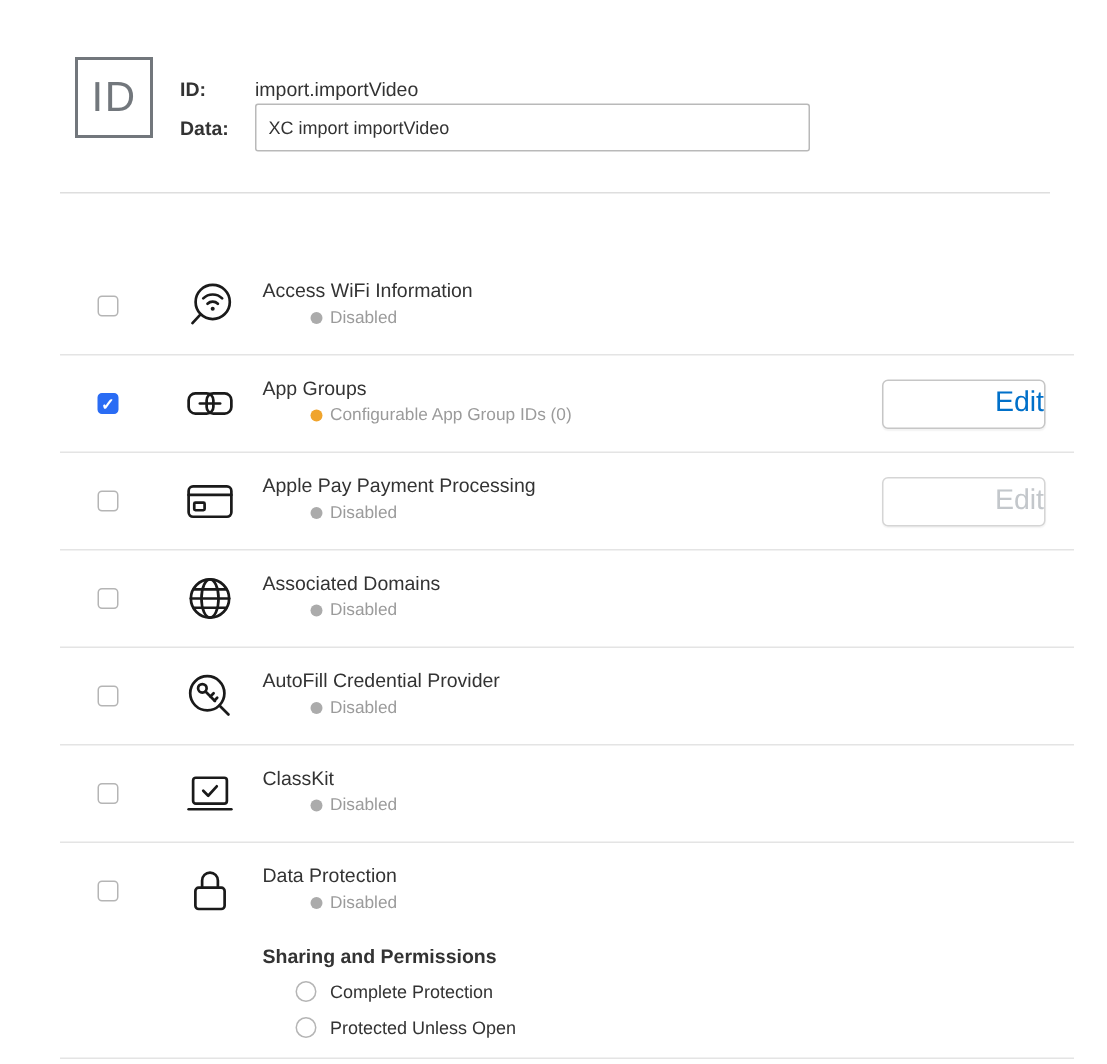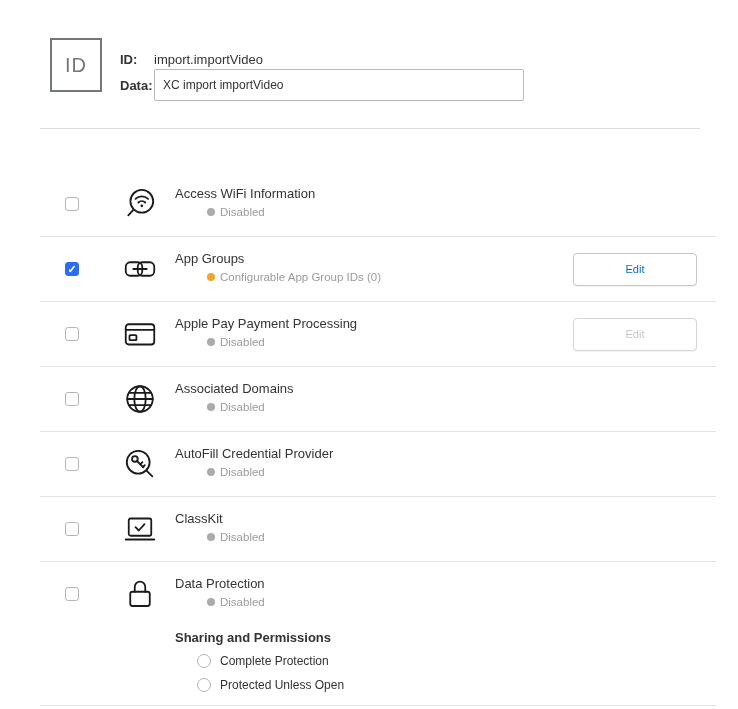--- a/index.html
+++ b/index.html
@@ -10,27 +10,27 @@
     color: #333;
     position: relative;
     overflow: hidden;
   }
 
   
   .id-badge {
     position: absolute; left: 50px; top: 38px;
     width: 52px; height: 54px;
     border: 2px solid #72777c; color: #72777c;
-    font-size: 20px; letter-spacing: 1px;
+    font-size: 28px; letter-spacing: 1px;
     display: flex; align-items: center; justify-content: center;
   }
   .field-row { position: absolute; display: flex; align-items: center; }
   .id-row   { left: 120px; top: 50px; height: 18px; }
   .name-row { left: 120px; top: 72px; height: 26px; }
-  .field-label { font-weight: bold; font-size: 13px; width: 34px; display: inline-block; }
+  .field-label { font-weight: bold; font-size: 13px; width: 50px; display: inline-block; }
   .field-value { font-size: 13px; }
   .name-input {
     width: 370px; height: 32px;
     border: 1px solid #b9b9b9; border-radius: 2px;
     font-size: 12px; padding: 0 8px;
     font-family: inherit; color: #333; background: #fff;
   }
   .divider {
     position: absolute; left: 40px; top: 128px;
     width: 660px; height: 1px; background: #dedede;
@@ -75,24 +75,24 @@
     border: 1px solid #b5b5b5; border-radius: 3px; background: #fff; cursor: pointer;
   }
   .checkbox.checked { background: #2a6cf4; border-color: #2a6cf4; }
   .checkbox.checked::after {
     content: "✓"; position: absolute; inset: 0;
     color: #fff; font-size: 11px; font-weight: bold;
     display: flex; align-items: center; justify-content: center;
   }
 
   .edit-btn {
-    width: 124px; height: 33px;
+    width: 109px; height: 33px;
     background: #fff; border: 1px solid #c6c6c6; border-radius: 4px;
-    font-size: 11px; color: #0070c9; font-family: inherit;
-    box-shadow: 0 1px 1px rgba(0,0,0,0.05); cursor: pointer;
+    font-size: 19px; color: #0070c9; font-family: inherit;
+    box-shadow: 0 1px 1px rgba(0,0,0,0.05); cursor: pointer; text-align: right;
   }
   .edit-btn.disabled { color: #c3c7cb; border-color: #d5d5d5; }
 
   .sub-section { margin-top: 22px; }
   .sub-title { font-size: 13px; font-weight: bold; color: #333; }
   .radio-row { display: flex; align-items: center; margin-top: 8px; margin-left: 22px; height: 16px; }
   .radio {
     width: 14px; height: 14px; flex-shrink: 0;
     border: 1px solid #b5b5b5; border-radius: 50%; background: #fff; cursor: pointer;
   }

